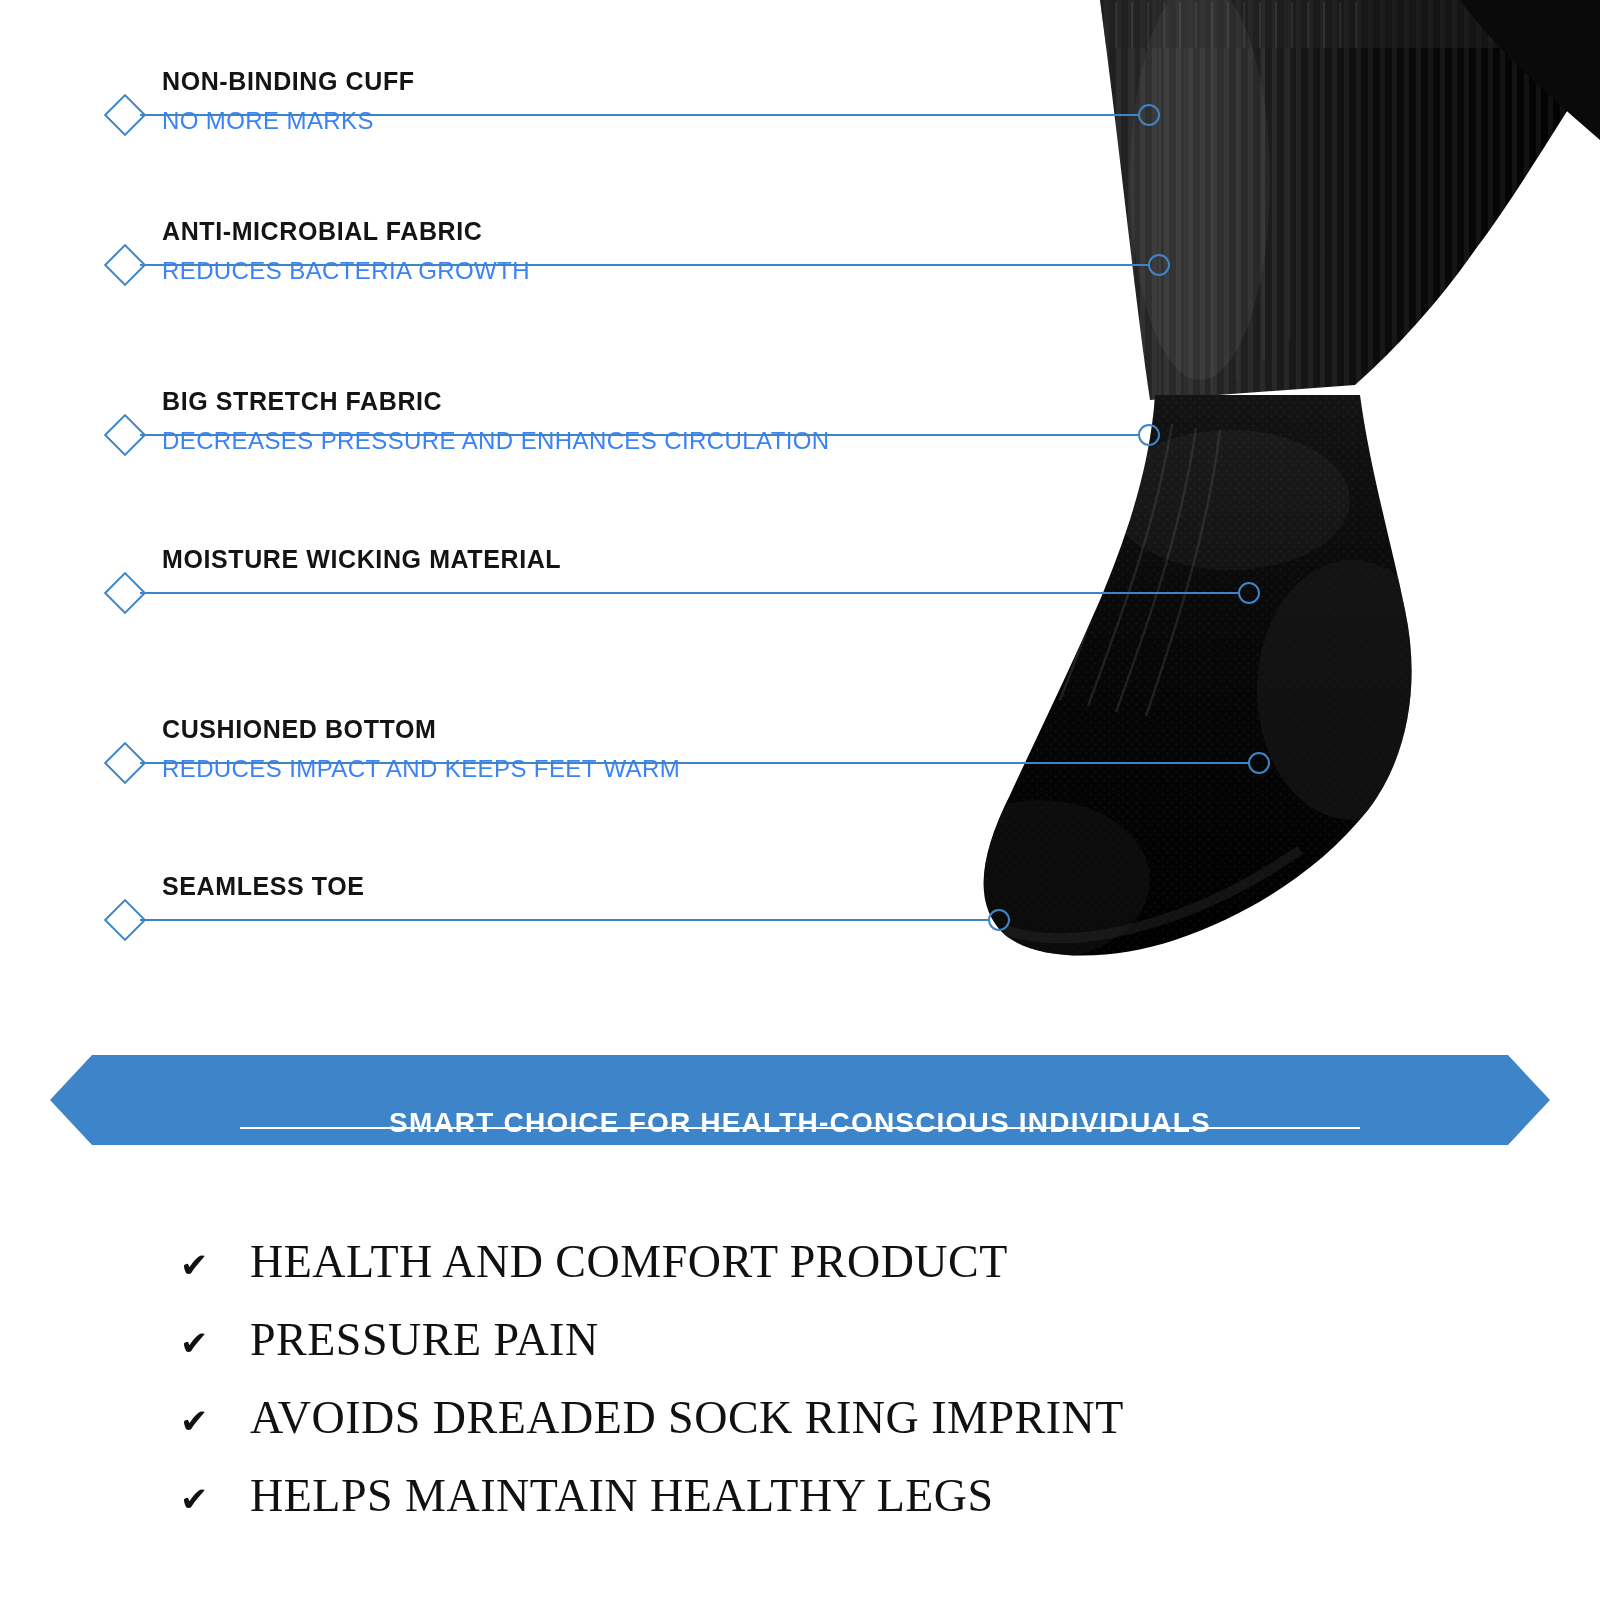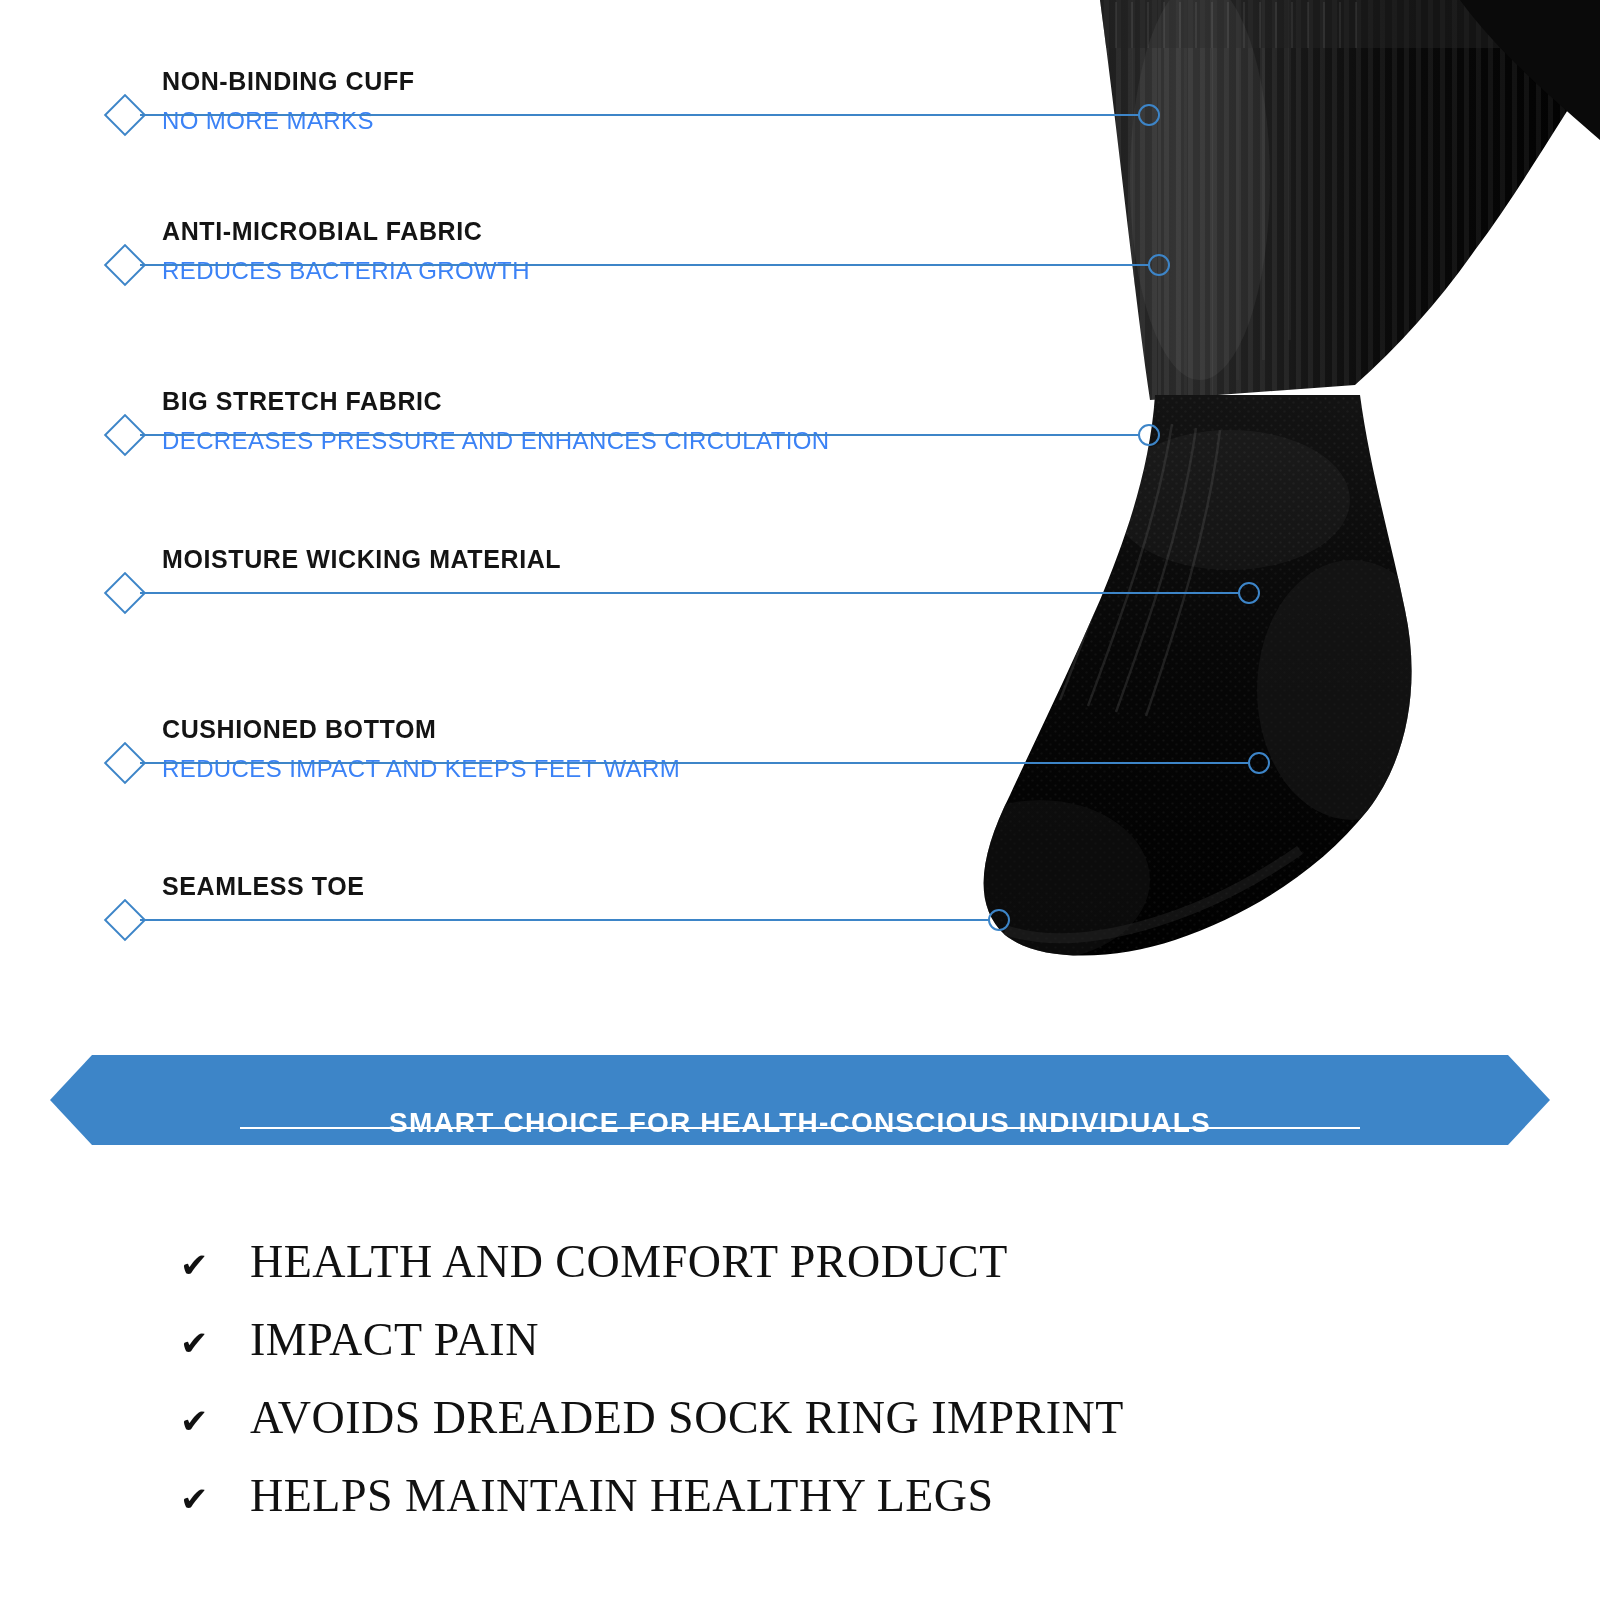--- a/index.html
+++ b/index.html
@@ -333,21 +333,21 @@
   <div id="banner-underline"></div>
 </div>
 
 <div id="bullets">
   <div class="bullet-row">
     <span class="bullet-check">✔</span>
     <span class="bullet-label">HEALTH AND COMFORT PRODUCT</span>
   </div>
   <div class="bullet-row">
     <span class="bullet-check">✔</span>
-    <span class="bullet-label">IMPACT PAIN</span>
+    <span class="bullet-label">PRESSURE PAIN</span>
   </div>
   <div class="bullet-row">
     <span class="bullet-check">✔</span>
     <span class="bullet-label">AVOIDS DREADED SOCK RING IMPRINT</span>
   </div>
   <div class="bullet-row">
     <span class="bullet-check">✔</span>
     <span class="bullet-label">HELPS MAINTAIN HEALTHY LEGS</span>
   </div>
 </div>

